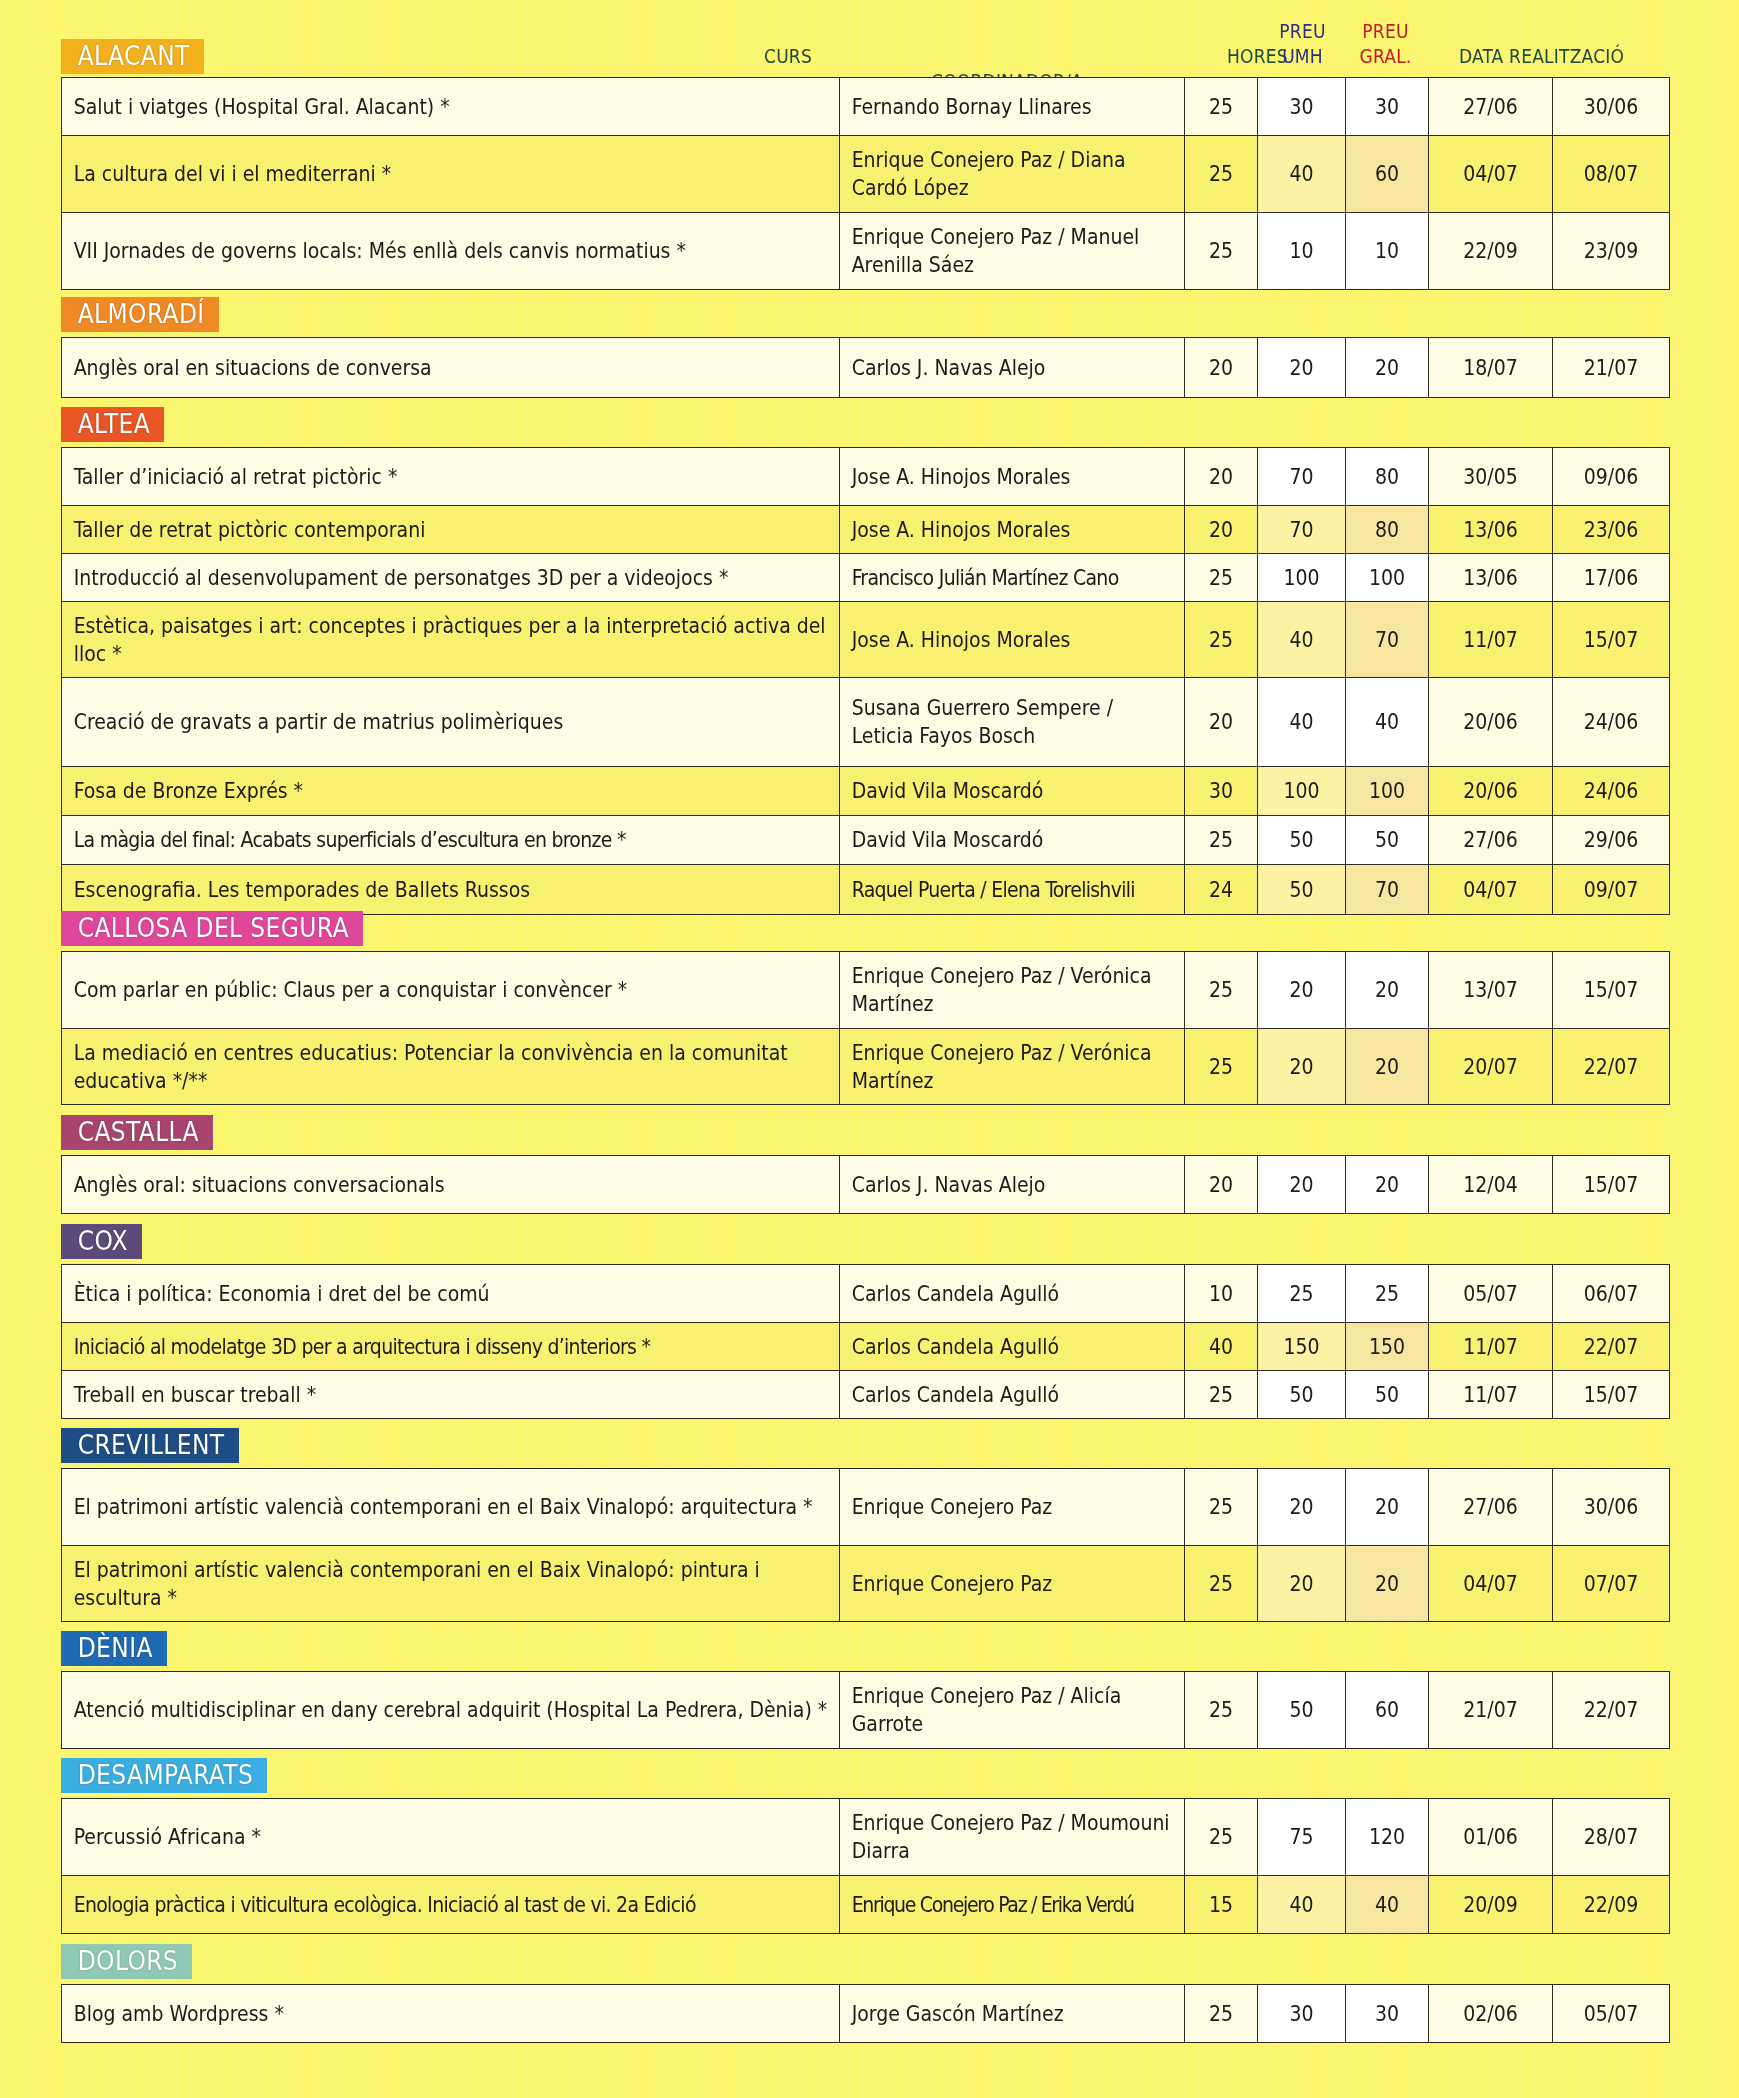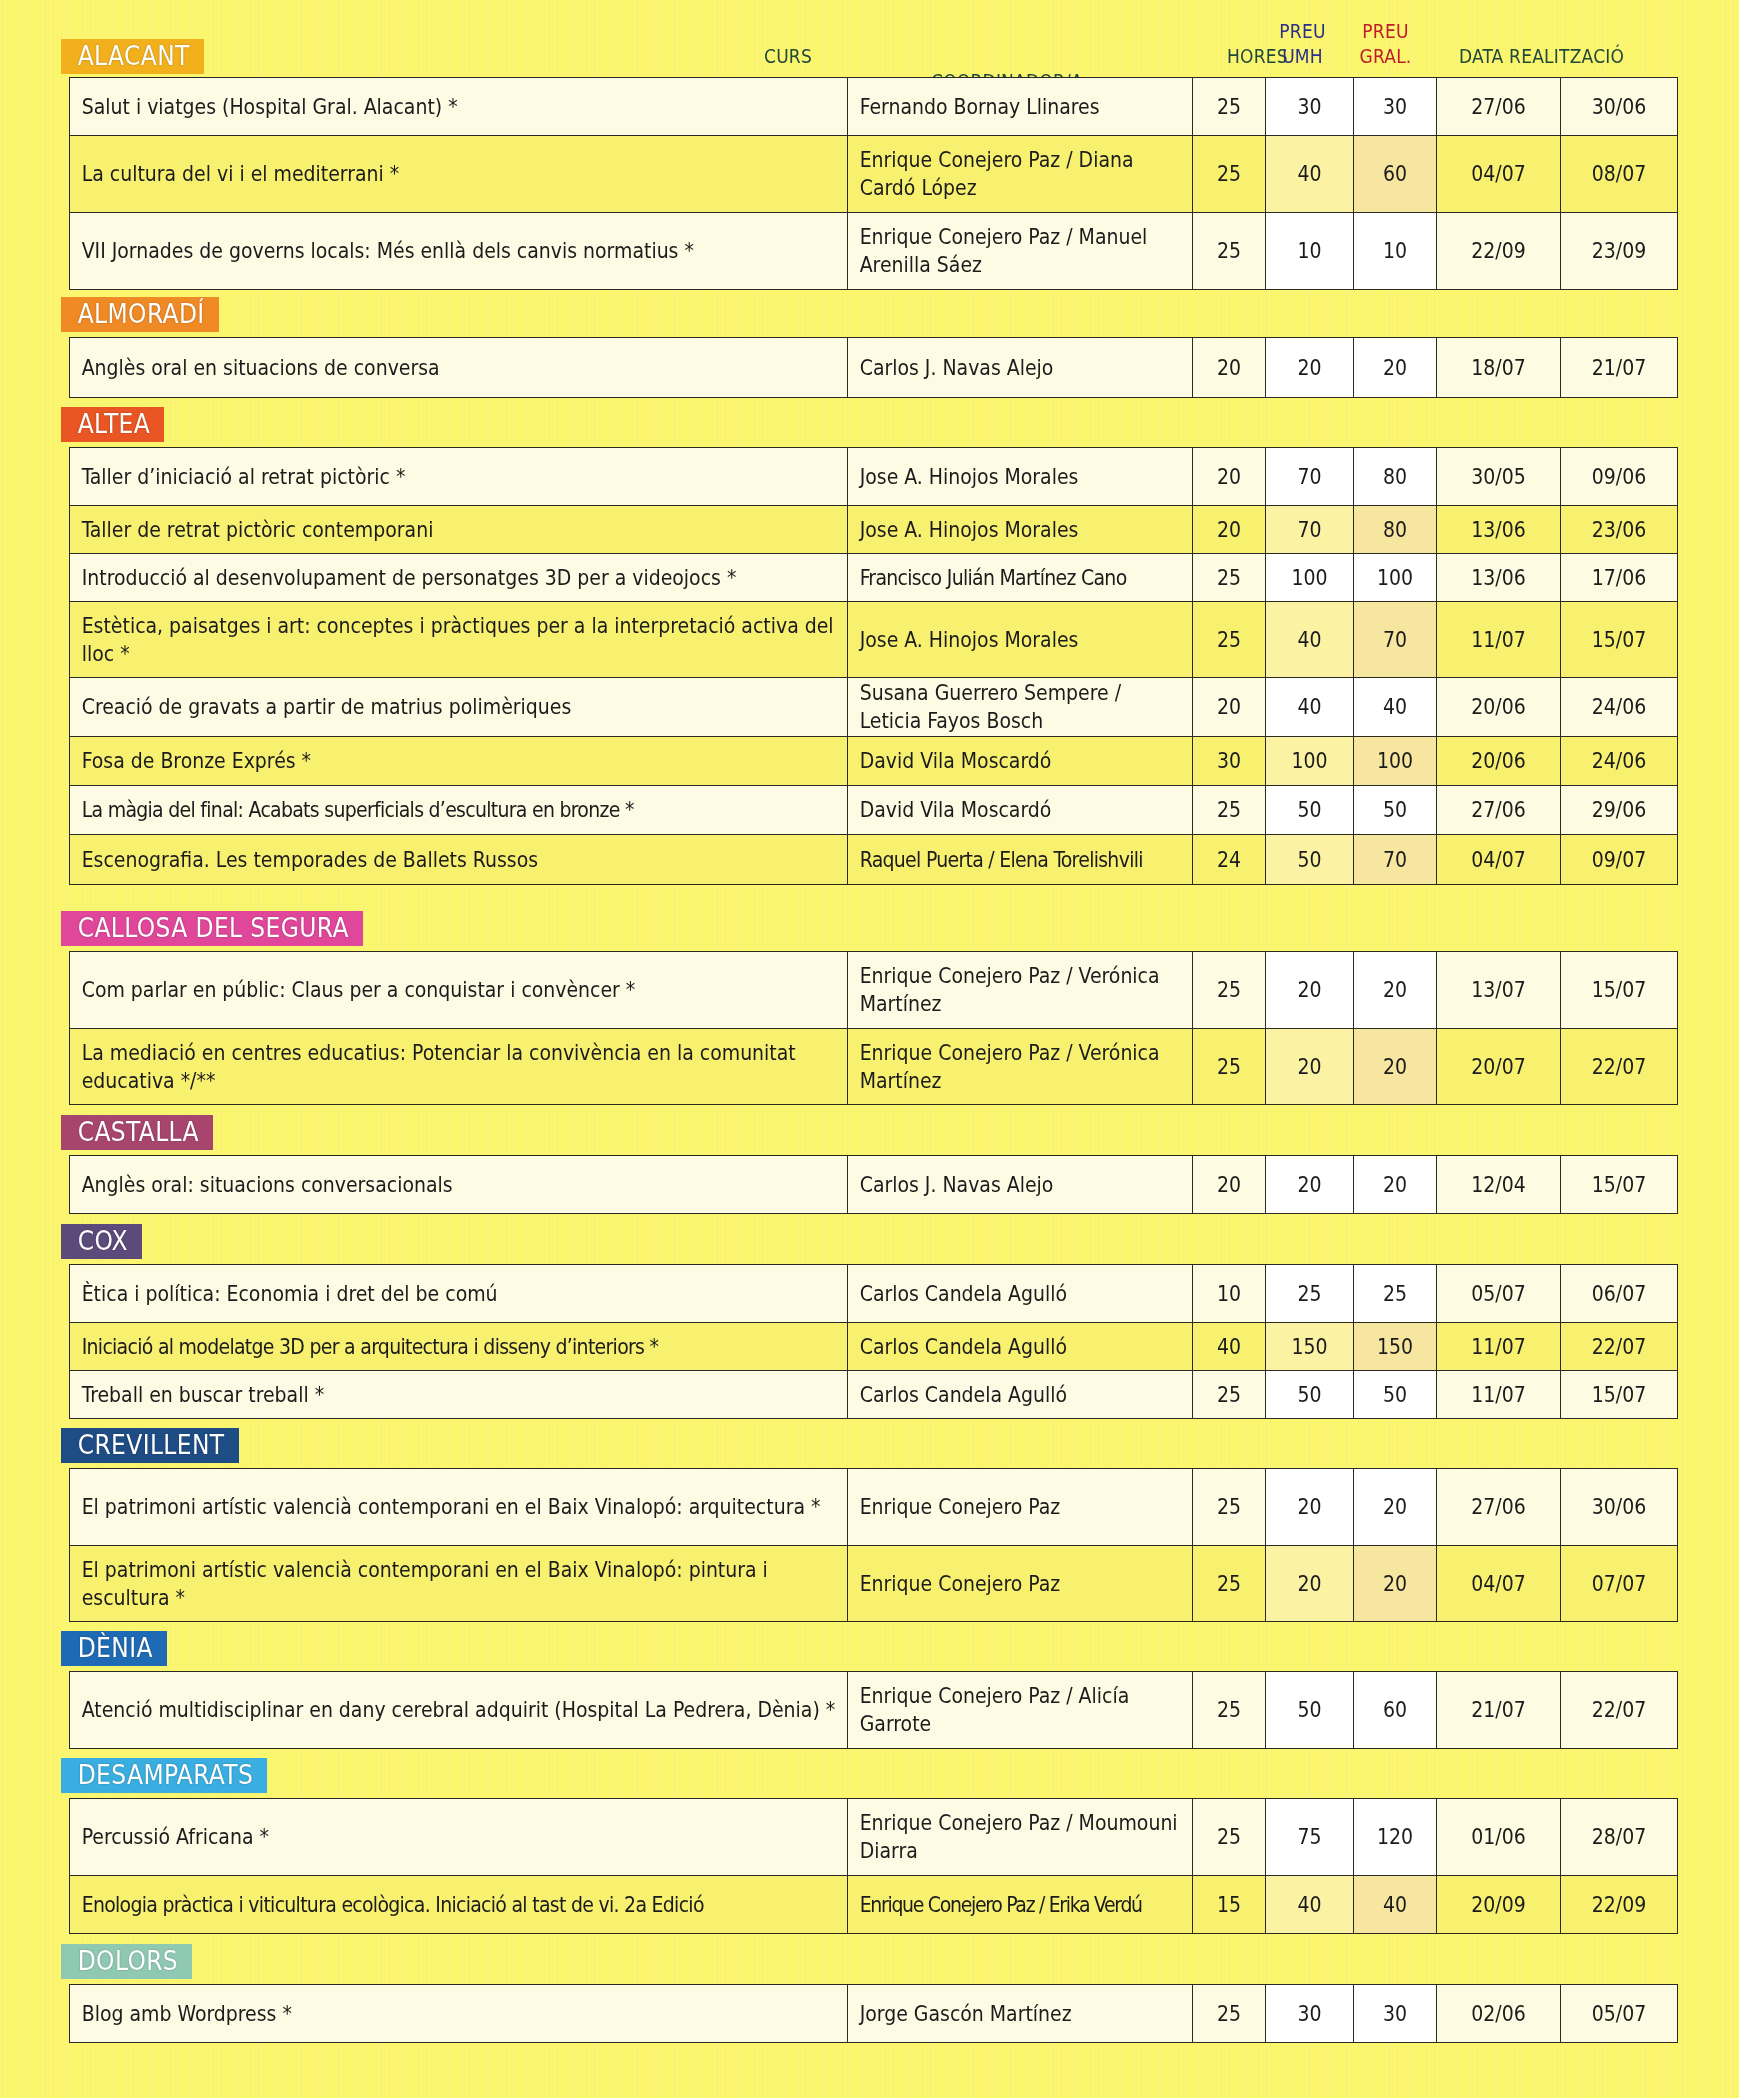--- a/index.html
+++ b/index.html
@@ -20,21 +20,20 @@
   .hdr.center { text-align:center; }
   .tag {
     position:absolute; color:#fff; font-size:26px; line-height:35px; height:35px;
     padding:0 14px 0 16.7px; letter-spacing:0.4px;
     text-shadow: 0 0 1.7px rgba(0,0,0,0.35);
     box-sizing:border-box;
   }
   table.t {
     position:absolute; left:61px; width:1607px; border-collapse:collapse;
     table-layout:fixed;
-    margin-left:8px;
   }
   table.t td {
     border:1.7px solid #2a2a22; padding:0 11.7px; font-size:21px; line-height:28px;
     vertical-align:middle; box-sizing:border-box;
   }
   table.t td.num { text-align:center; padding:0; }
   tr.odd td { background:#fdfbe1; }
   tr.even td { background:#f8f170; }
   tr.odd td.umh, tr.odd td.gral { background:#ffffff; }
   tr.even td.gral { background:#f7e6a0; }
@@ -170,21 +169,21 @@
   </tr>
   <tr class="even" style="height:76px;">
     <td class="course">Estètica, paisatges i art: conceptes i pràctiques per a la interpretació activa del lloc *</td>
     <td class="coord">Jose A. Hinojos Morales</td>
     <td class="num">25</td>
     <td class="num umh">40</td>
     <td class="num gral">70</td>
     <td class="num">11/07</td>
     <td class="num">15/07</td>
   </tr>
-  <tr class="odd" style="height:59px;">
+  <tr class="odd" style="height:89px;">
     <td class="course">Creació de gravats a partir de matrius polimèriques</td>
     <td class="coord">Susana Guerrero Sempere / Leticia Fayos Bosch</td>
     <td class="num">20</td>
     <td class="num umh">40</td>
     <td class="num gral">40</td>
     <td class="num">20/06</td>
     <td class="num">24/06</td>
   </tr>
   <tr class="even" style="height:49px;">
     <td class="course">Fosa de Bronze Exprés *</td>

